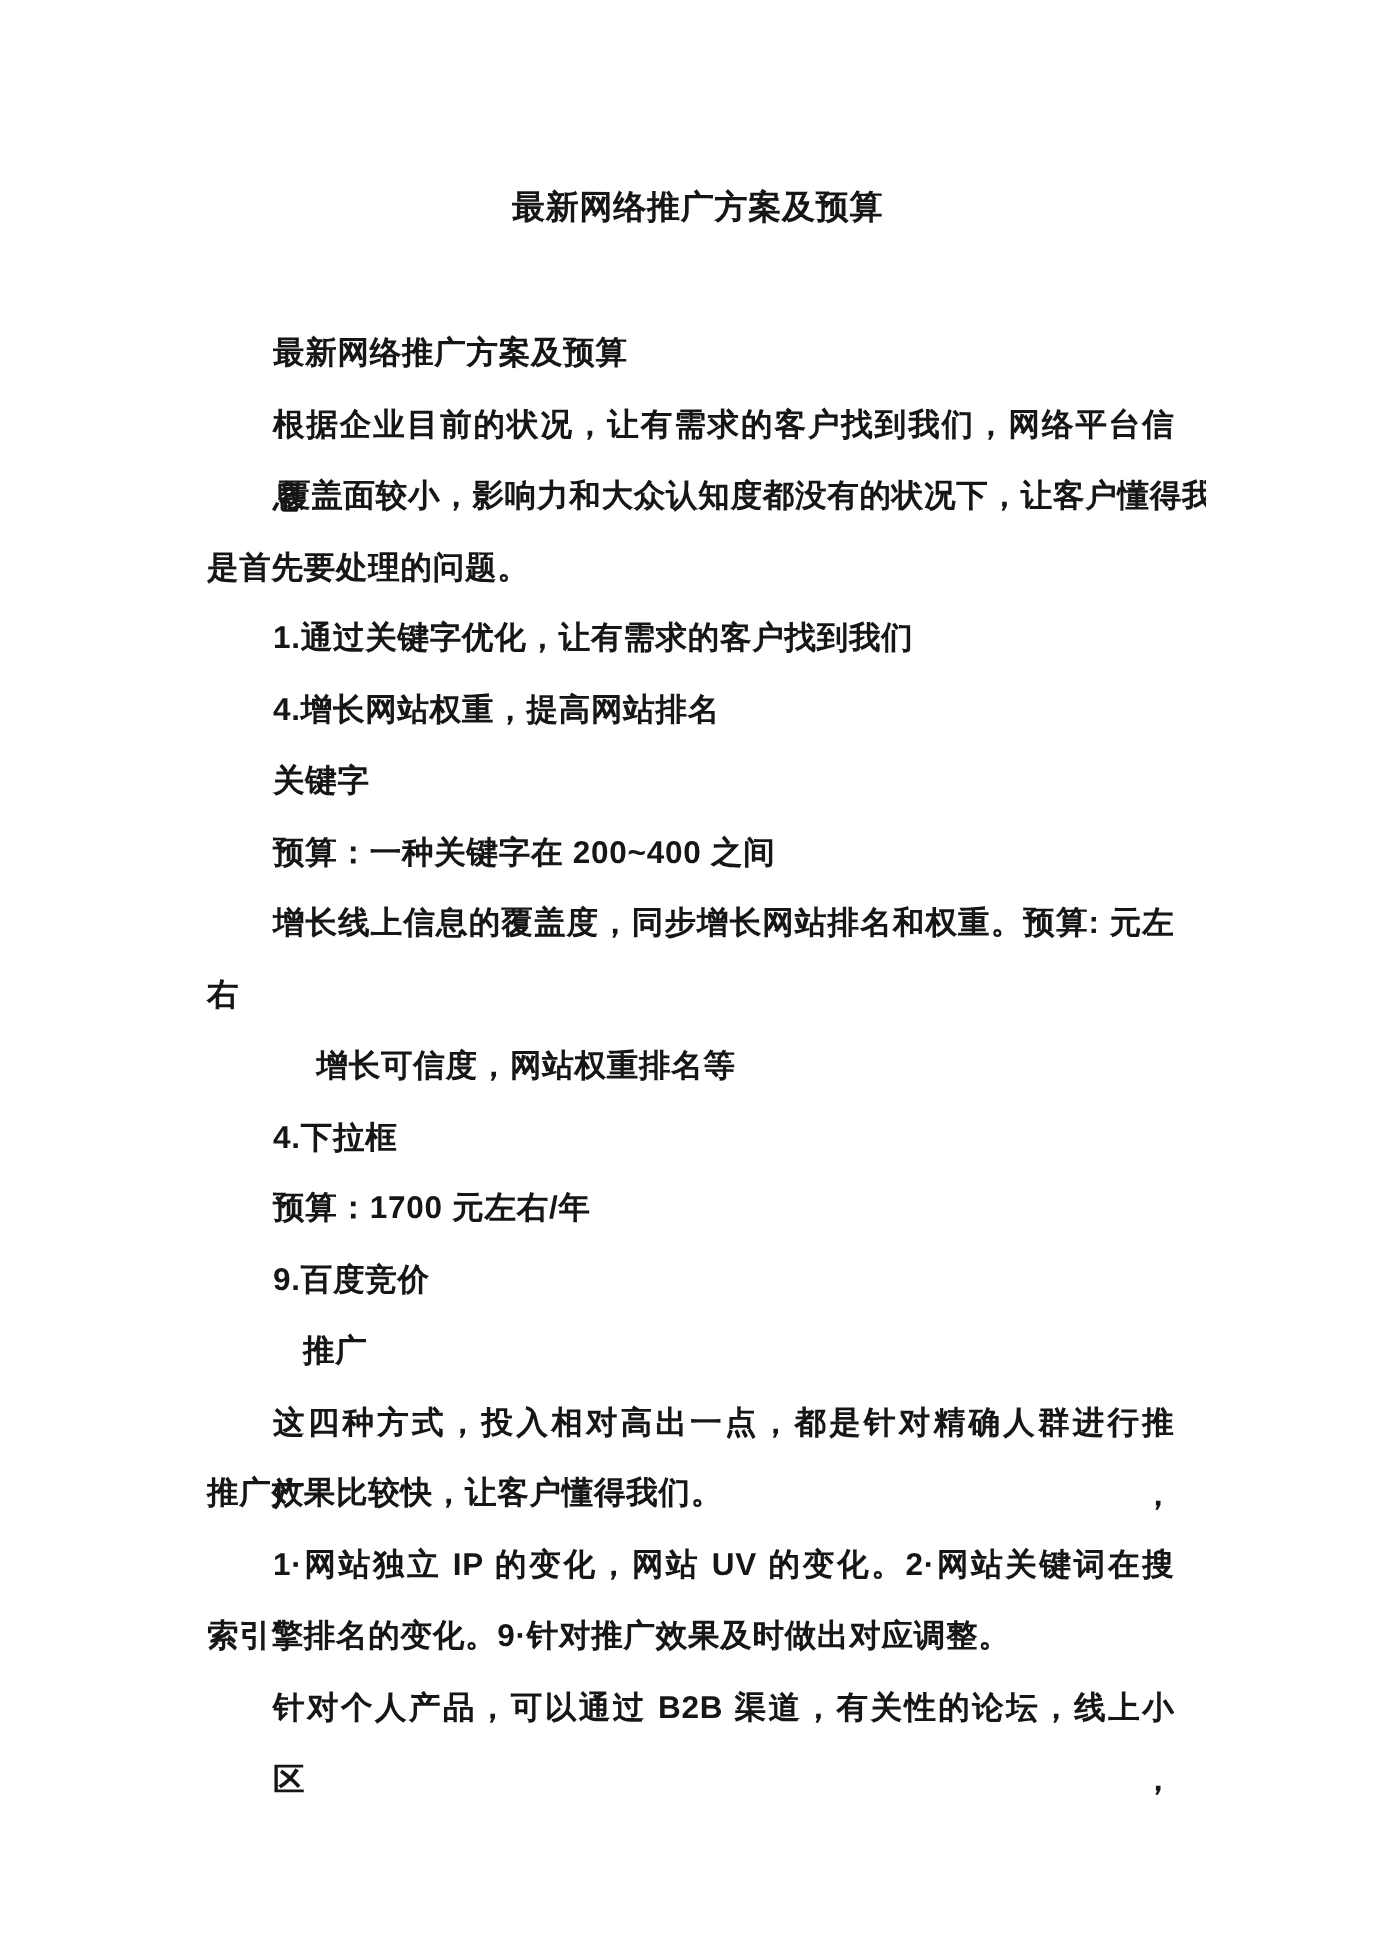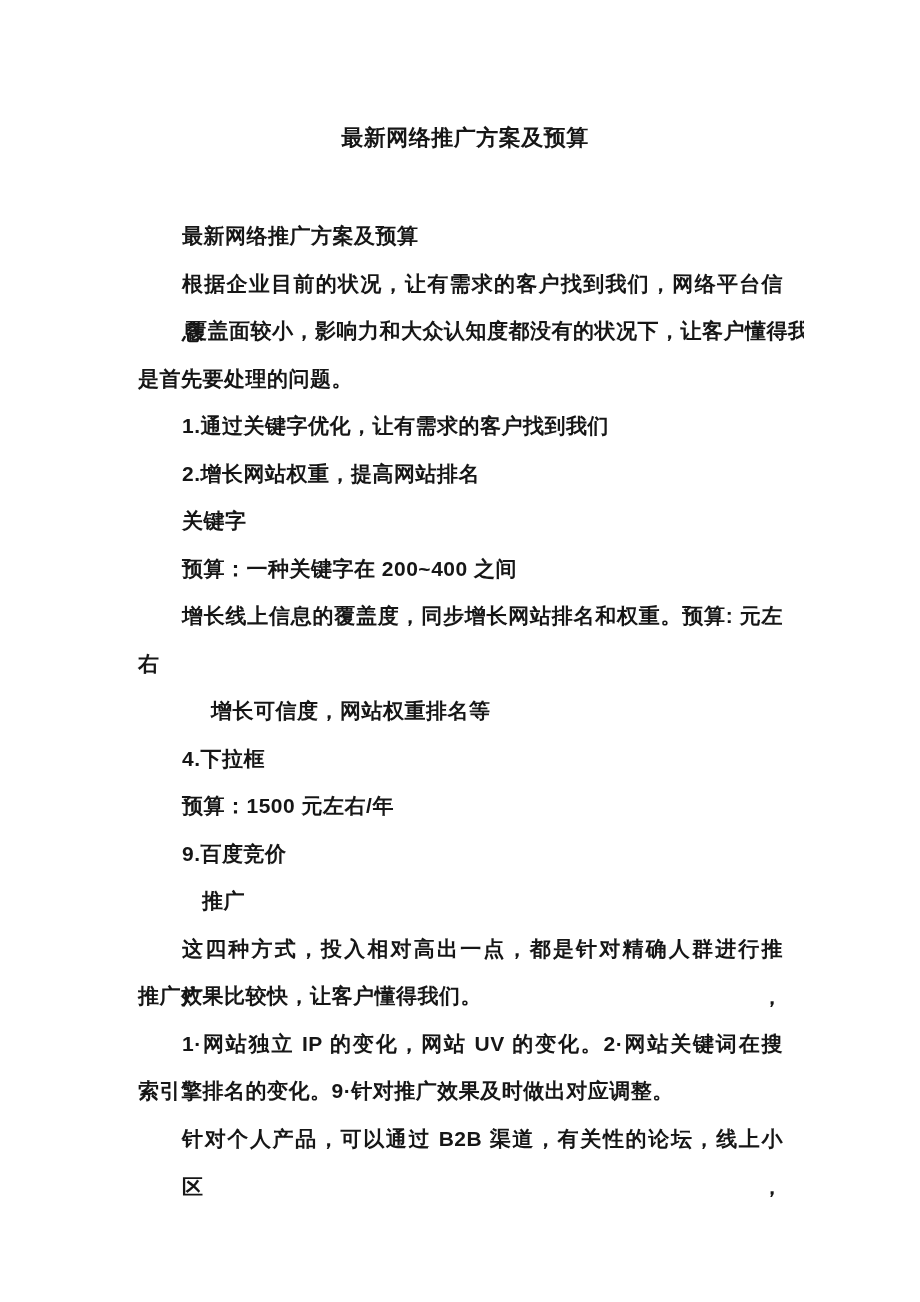--- a/index.html
+++ b/index.html
@@ -54,28 +54,28 @@
 <body>
 
 <div class="page">
   <div class="doc-title">最新网络推广方案及预算</div>
   <div>
       <div class="line indent" style="top: 212px;">最新网络推广方案及预算</div>
       <div class="line indent full" style="top: 259.5px;">根据企业目前的状况，让有需求的客户找到我们，网络平台信息</div>
       <div class="line full" style="top: 307px; margin-left: 48px;">覆盖面较小，影响力和大众认知度都没有的状况下，让客户懂得我们</div>
       <div class="line" style="top: 354.5px;">是首先要处理的问题。</div>
       <div class="line indent" style="top: 402px;">1.通过关键字优化，让有需求的客户找到我们</div>
-      <div class="line indent" style="top: 449.5px;">2.增长网站权重，提高网站排名</div>
+      <div class="line indent" style="top: 449.5px;">4.增长网站权重，提高网站排名</div>
       <div class="line indent" style="top: 497px;">关键字</div>
       <div class="line indent" style="top: 544.5px;">预算：一种关键字在 200~400 之间</div>
       <div class="line indent full" style="top: 592px;">增长线上信息的覆盖度，同步增长网站排名和权重。预算: 元左</div>
       <div class="line" style="top: 639.5px;">右</div>
       <div class="line indent" style="top: 687px; margin-left: 29px;">增长可信度，网站权重排名等</div>
       <div class="line indent" style="top: 734.5px;">4.下拉框</div>
-      <div class="line indent" style="top: 782px;">预算：1500 元左右/年</div>
+      <div class="line indent" style="top: 782px;">预算：1700 元左右/年</div>
       <div class="line indent" style="top: 829.5px;">9.百度竞价</div>
       <div class="line indent" style="top: 877px; margin-left: 20px;">推广</div>
       <div class="line indent full" style="top: 924.5px;">这四种方式，投入相对高出一点，都是针对精确人群进行推广，</div>
       <div class="line" style="top: 972px;">推广效果比较快，让客户懂得我们。</div>
       <div class="line indent full" style="top: 1019.5px;">1·网站独立 IP 的变化，网站 UV 的变化。2·网站关键词在搜</div>
       <div class="line" style="top: 1067px;">索引擎排名的变化。9·针对推广效果及时做出对应调整。</div>
       <div class="line indent full" style="top: 1114.5px;">针对个人产品，可以通过 B2B 渠道，有关性的论坛，线上小区，</div>
     </div>
 </div>
 

